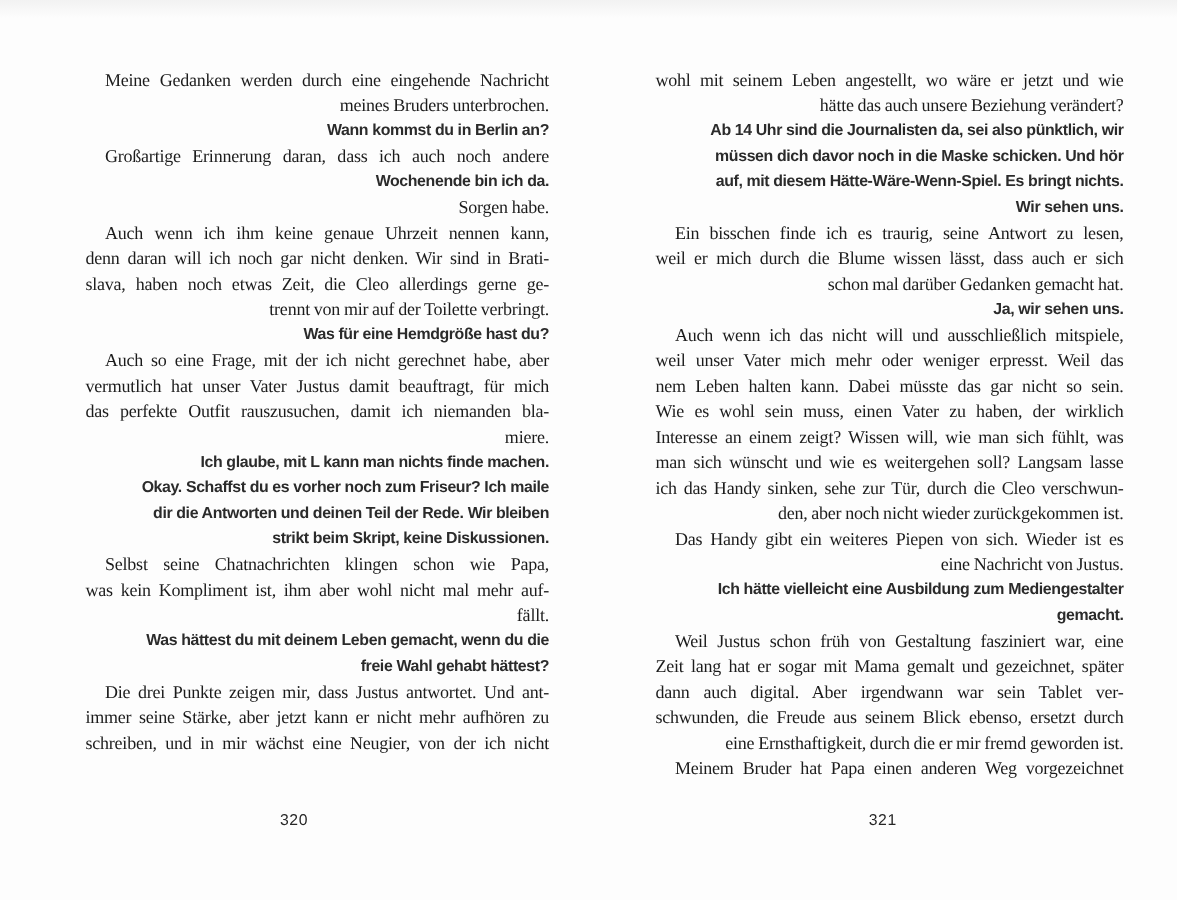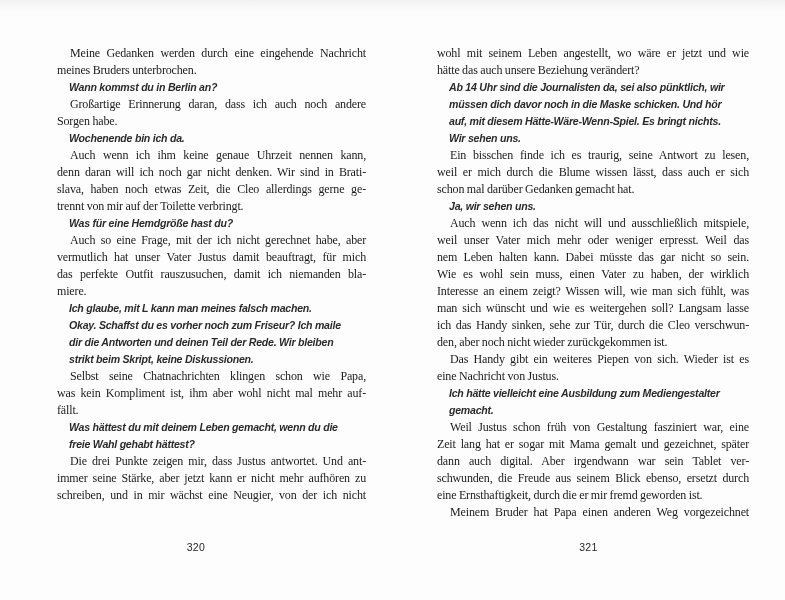--- a/index.html
+++ b/index.html
@@ -20,20 +20,21 @@
   }
   .page { position: absolute; top: 0; height: 100%; }
   .page-left  { left: 0;    width: 392px; }
   .page-right { left: 392px; width: 393px; }
   .text-block { position: absolute; top: 45px; }
   .page-left  .text-block { left: 57px; width: 309px; }
   .page-right .text-block { left: 45px; width: 312px; }
   .line {
     height: 17px;
     line-height: 17px;
+    text-align: right;
   }
   .serif {
     font-family: Liberation Serif, serif;
     font-size: 12px;
     color: #1b1b1b;
     letter-spacing: -0.15px;
     word-spacing: -0.3px;
   }
   .just {
     text-align: justify;
@@ -42,21 +43,20 @@
   }
   .indent { text-indent: 13px; }
   .chat {
     font-family: "Liberation Sans", sans-serif;
     font-weight: 700;
     font-size: 10.6px;
     color: #2b2b2b;
     letter-spacing: -0.25px;
     padding-left: 12px;
     white-space: nowrap;
-    font-style: italic;
   }
   .page-number {
     position: absolute;
     top: 541px;
     left: 0;
     width: 100%;
     text-align: center;
     font-family: "Liberation Sans", sans-serif;
     font-size: 10.5px;
     font-weight: 500;
@@ -67,32 +67,32 @@
 </head>
 <body>
 
 <div class="stage">
   <div class="page page-left">
     <div class="text-block">
         <div class="line serif just indent">Meine Gedanken werden durch eine eingehende Nachricht</div>
         <div class="line serif">meines Bruders unterbrochen.</div>
         <div class="line chat">Wann kommst du in Berlin an?</div>
         <div class="line serif just indent">Großartige Erinnerung daran, dass ich auch noch andere</div>
+        <div class="line chat">Wochenende bin ich da.</div>
         <div class="line serif">Sorgen habe.</div>
-        <div class="line chat">Wochenende bin ich da.</div>
         <div class="line serif just indent">Auch wenn ich ihm keine genaue Uhrzeit nennen kann,</div>
         <div class="line serif just">denn daran will ich noch gar nicht denken. Wir sind in Brati-</div>
         <div class="line serif just">slava, haben noch etwas Zeit, die Cleo allerdings gerne ge-</div>
         <div class="line serif">trennt von mir auf der Toilette verbringt.</div>
         <div class="line chat">Was für eine Hemdgröße hast du?</div>
         <div class="line serif just indent">Auch so eine Frage, mit der ich nicht gerechnet habe, aber</div>
         <div class="line serif just">vermutlich hat unser Vater Justus damit beauftragt, für mich</div>
         <div class="line serif just">das perfekte Outfit rauszusuchen, damit ich niemanden bla-</div>
         <div class="line serif">miere.</div>
-        <div class="line chat">Ich glaube, mit L kann man meines falsch machen.</div>
+        <div class="line chat">Ich glaube, mit L kann man nichts finde machen.</div>
         <div class="line chat">Okay. Schaffst du es vorher noch zum Friseur? Ich maile</div>
         <div class="line chat">dir die Antworten und deinen Teil der Rede. Wir bleiben</div>
         <div class="line chat">strikt beim Skript, keine Diskussionen.</div>
         <div class="line serif just indent">Selbst seine Chatnachrichten klingen schon wie Papa,</div>
         <div class="line serif just">was kein Kompliment ist, ihm aber wohl nicht mal mehr auf-</div>
         <div class="line serif">fällt.</div>
         <div class="line chat">Was hättest du mit deinem Leben gemacht, wenn du die</div>
         <div class="line chat">freie Wahl gehabt hättest?</div>
         <div class="line serif just indent">Die drei Punkte zeigen mir, dass Justus antwortet. Und ant-</div>
         <div class="line serif just">immer seine Stärke, aber jetzt kann er nicht mehr aufhören zu</div>

